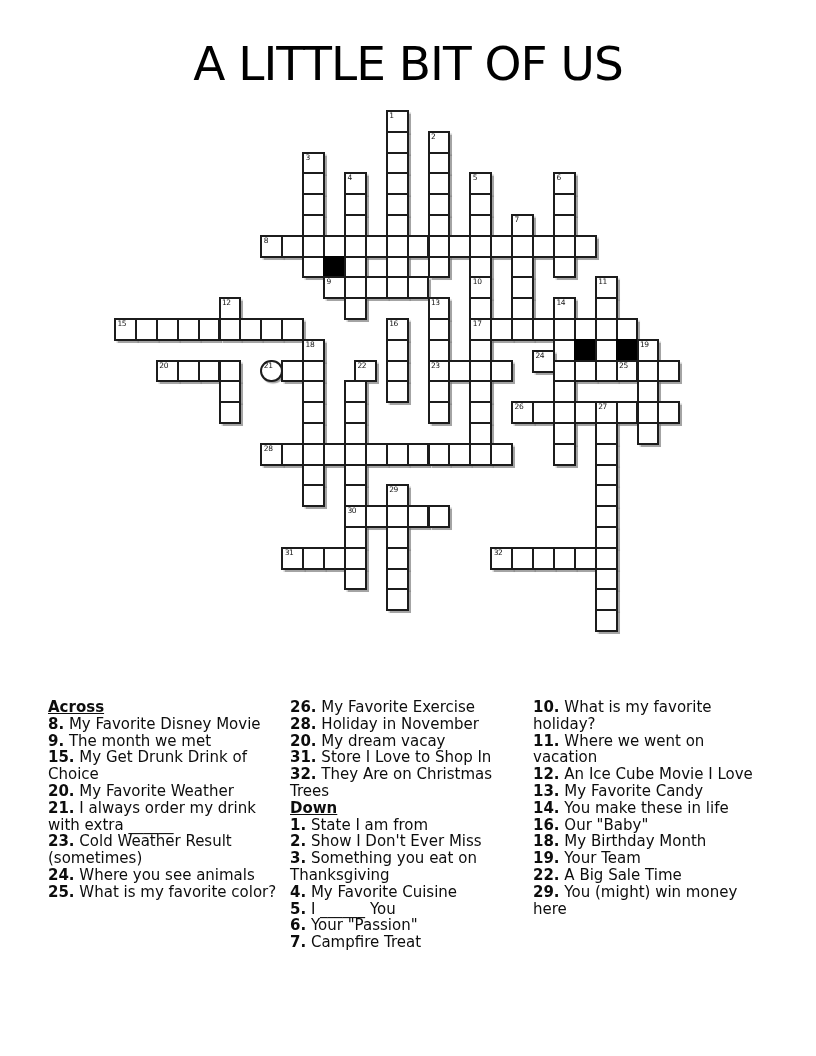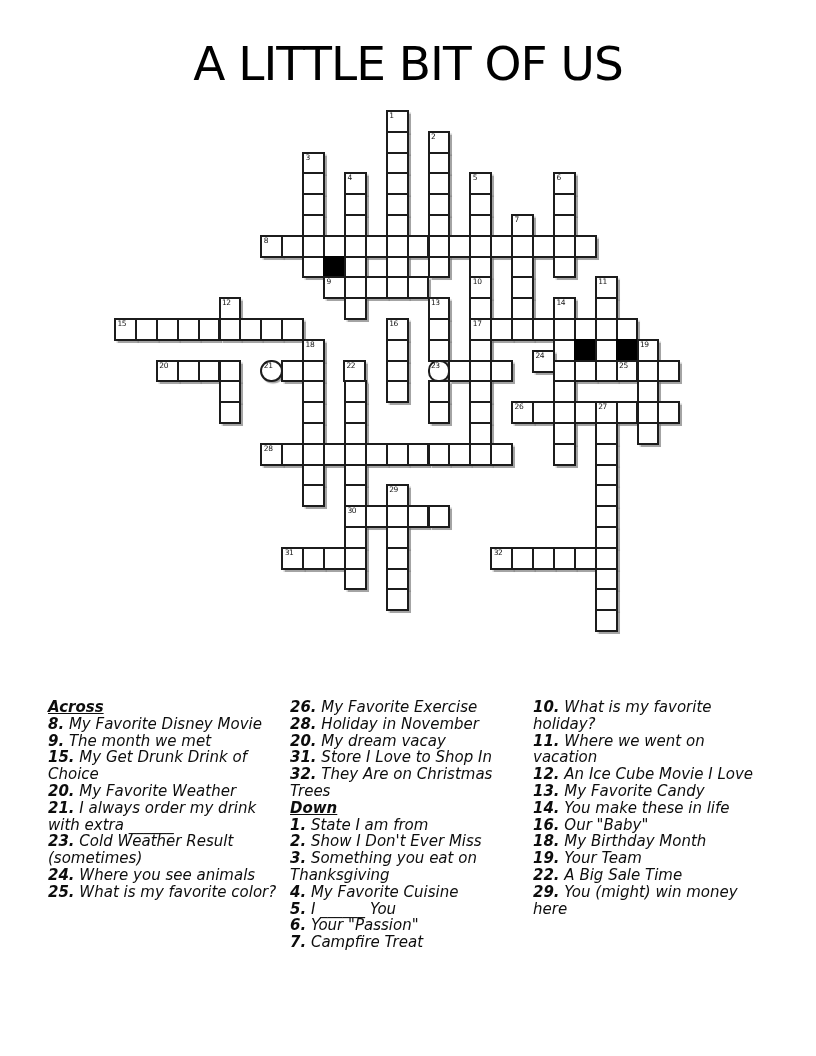--- a/index.html
+++ b/index.html
@@ -18,21 +18,21 @@
     background:#ffffff;border:2px solid #1c1c1c;
     box-shadow:1.5px 1.5px 1px rgba(90,90,90,0.55);
   }
   .cell.black{background:#000;border-color:#000;}
   .cell .num{
     position:absolute;top:0px;left:1.5px;font-size:7.5px;line-height:8px;
     letter-spacing:-0.4px;color:#141414;
     font-family:"DejaVu Sans","Liberation Sans",sans-serif;
   }
   .cluecol{
-    position:absolute;top:699px;font-size:15px;line-height:16.8px;color:#0d0d0d;font-style:italic;
+    position:absolute;top:699px;font-size:15px;line-height:16.8px;color:#0d0d0d;
   }
   #col1{left:48px;width:240px;}
   #col2{left:290px;width:243px;}
   #col3{left:533px;width:238px;}
   .hdr{font-weight:bold;text-decoration:underline;}
   .clue b{font-weight:bold;}
 </style>
 </head>
 <body>
 
@@ -173,25 +173,25 @@
       <span class="num">20</span>
     </div>
     <div class="cell" style="left: 62.7px; top: 249.6px;"></div>
     <div class="cell" style="left: 83.6px; top: 249.6px;"></div>
     <div class="cell" style="left: 104.5px; top: 249.6px;"></div>
     <div class="cell" style="left: 146.3px; top: 249.6px; border-radius: 11px;">
       <span class="num">21</span>
     </div>
     <div class="cell" style="left: 167.2px; top: 249.6px;"></div>
     <div class="cell" style="left: 188.1px; top: 249.6px;"></div>
-    <div class="cell" style="left: 229px; top: 249.6px;">
+    <div class="cell" style="left: 240px; top: 249.6px;">
       <span class="num">22</span>
     </div>
     <div class="cell" style="left: 271.7px; top: 249.6px;"></div>
-    <div class="cell" style="left: 313.5px; top: 249.6px; border-radius: 10px;">
+    <div class="cell" style="left: 313.5px; top: 249.6px;">
       <span class="num">23</span>
     </div>
     <div class="cell" style="left: 334.4px; top: 249.6px;"></div>
     <div class="cell" style="left: 355.3px; top: 249.6px;"></div>
     <div class="cell" style="left: 376.2px; top: 249.6px;"></div>
     <div class="cell" style="left: 418px; top: 240px;">
       <span class="num">24</span>
     </div>
     <div class="cell" style="left: 438.9px; top: 249.6px;"></div>
     <div class="cell" style="left: 459.8px; top: 249.6px;"></div>

